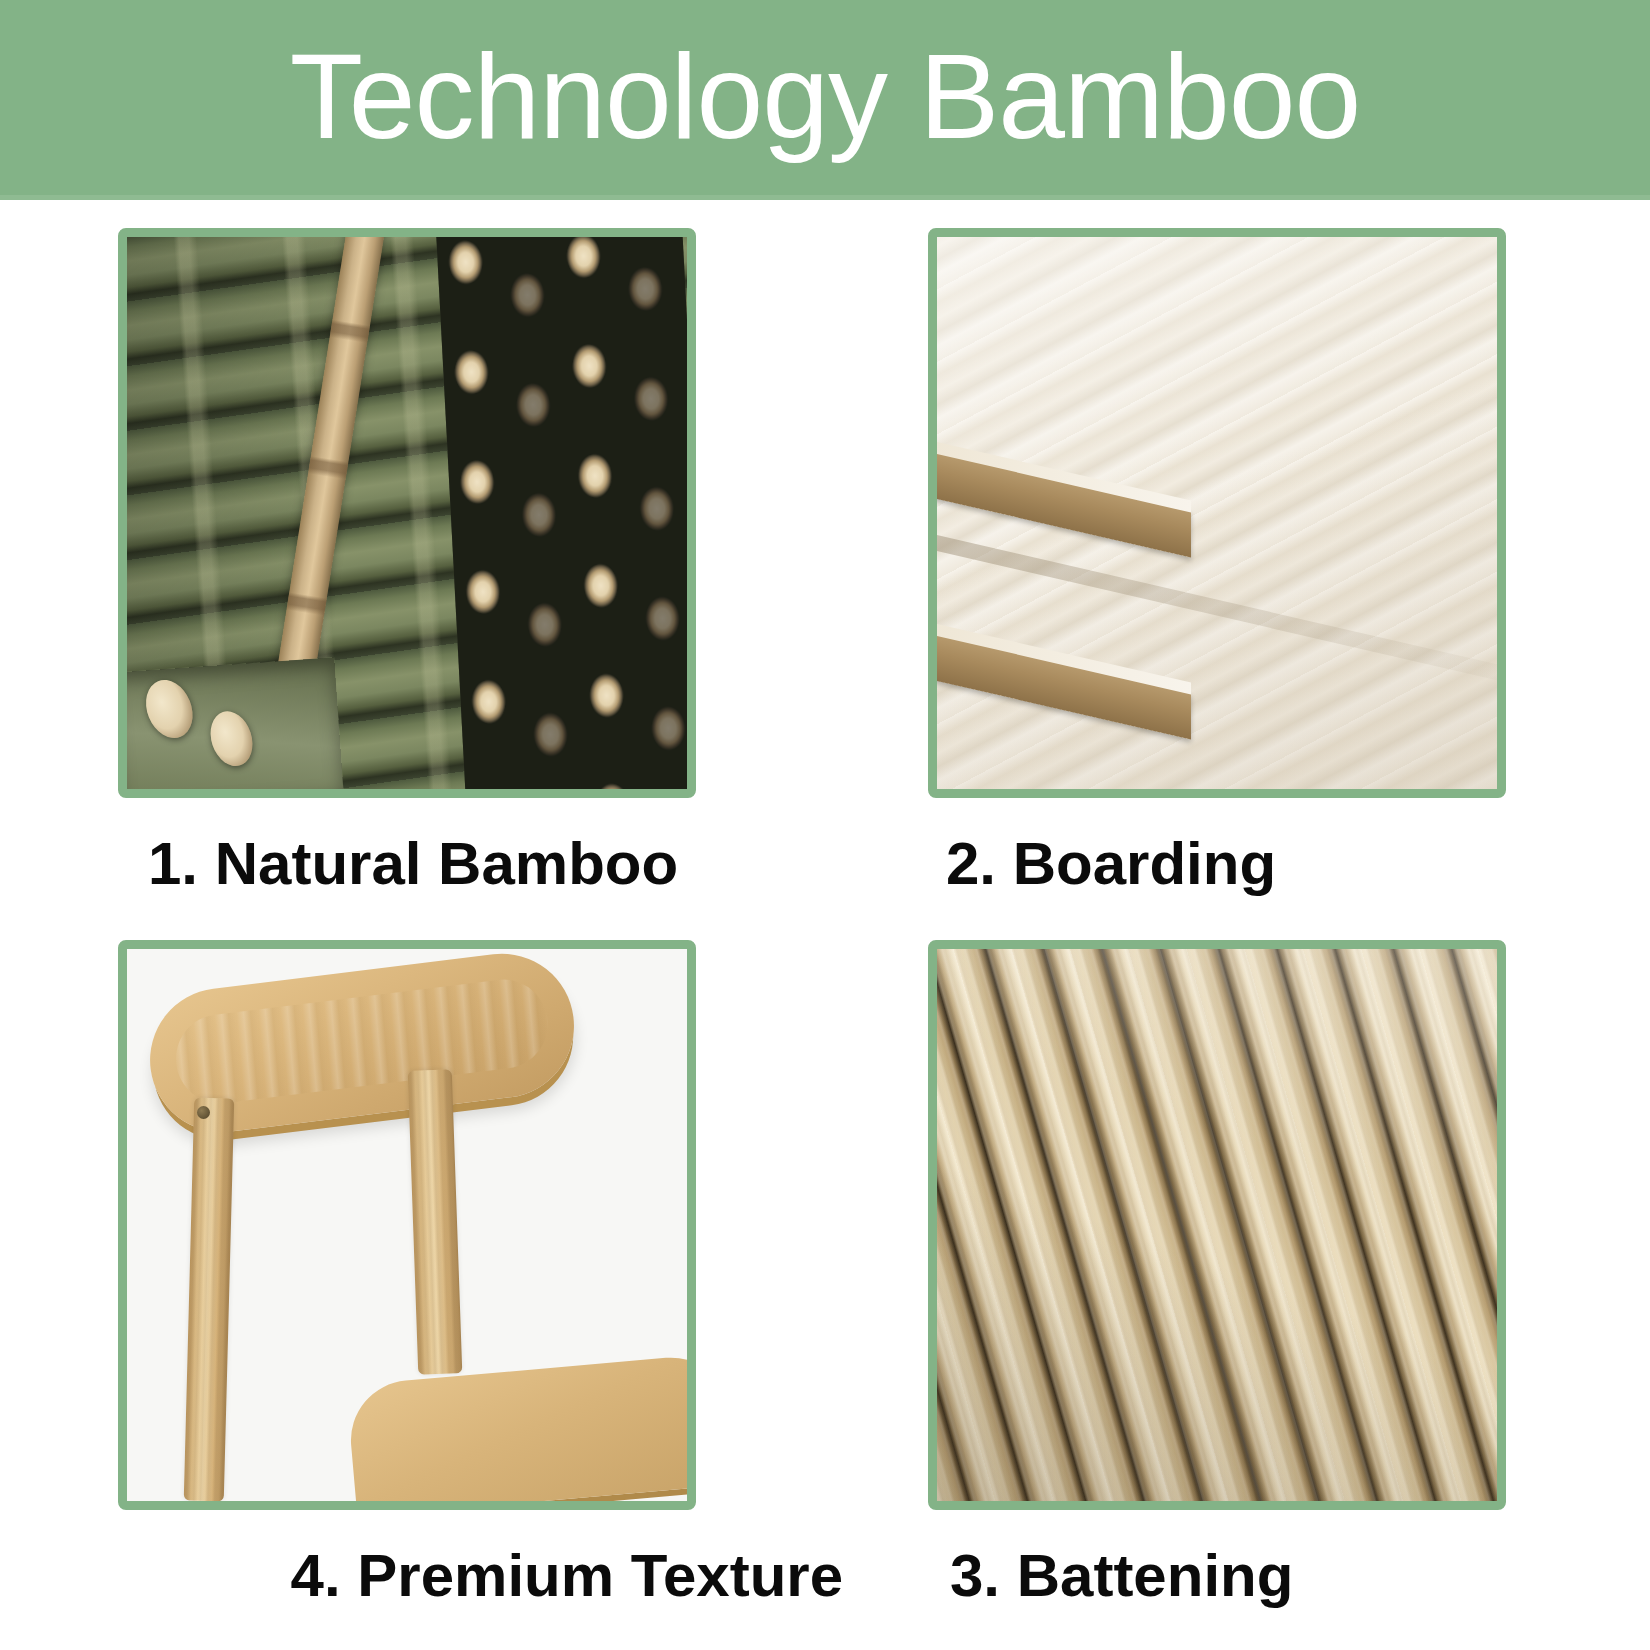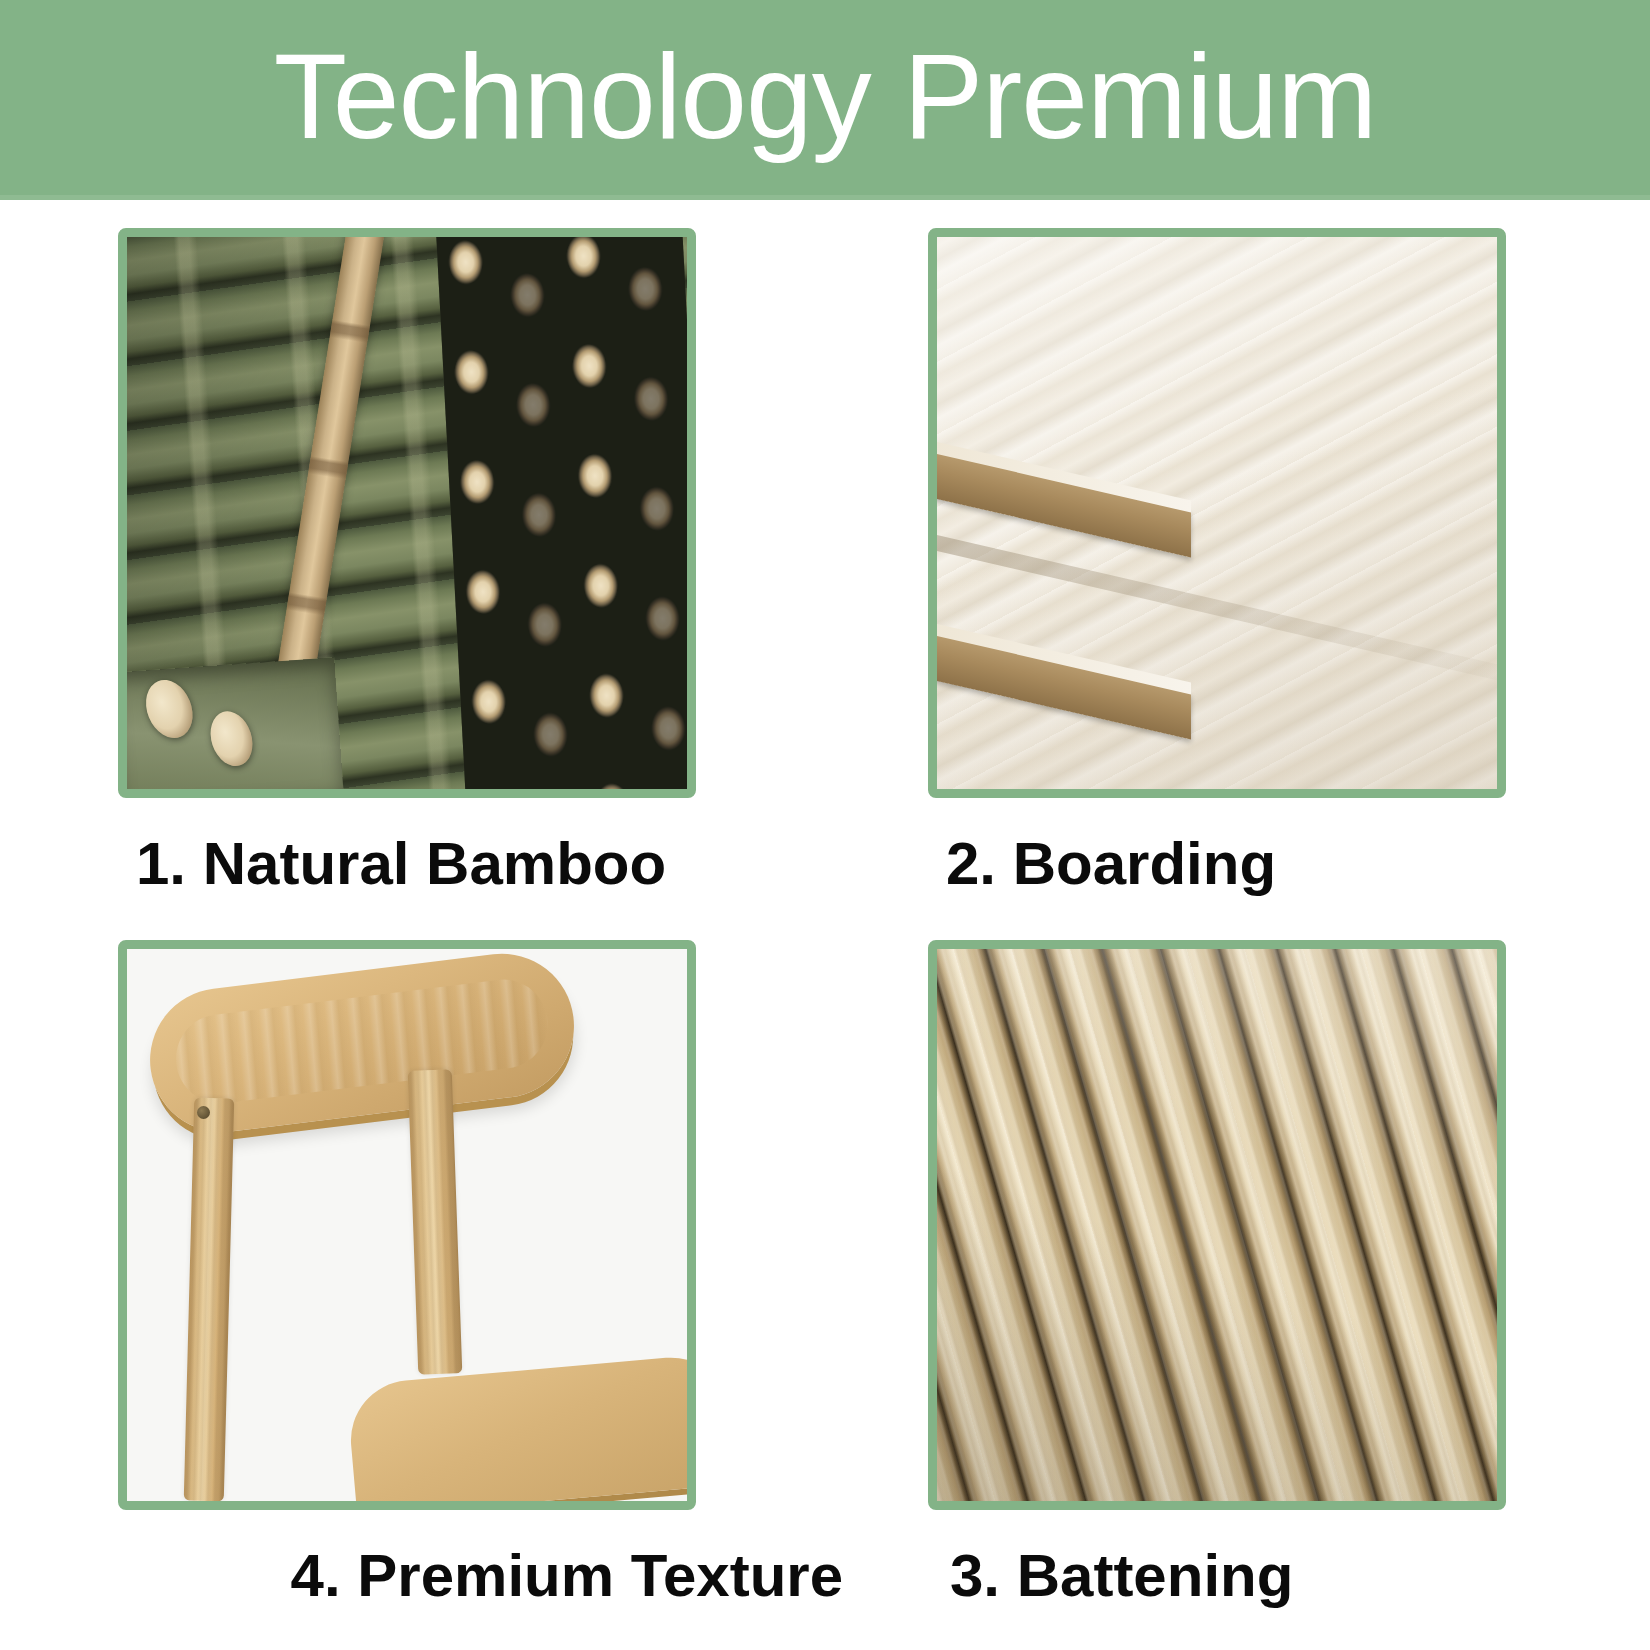--- a/index.html
+++ b/index.html
@@ -85,21 +85,21 @@
 
   .caption {
     margin-top: 36px;
     font-size: 60px;
     font-weight: 700;
     color: #0b0b0b;
     line-height: 1;
     white-space: nowrap;
     font-family: "Liberation Sans", sans-serif;
   }
-  .caption-1 { margin-left: 18px; }
+  .caption-1 { margin-left: 30px; }
   .caption-2 { margin-left: 18px; }
   .caption-3 { margin-left: 22px; }
   .caption-4 { margin-left: 22px; }
 
   
   .bamboo-stack {
     background:
       linear-gradient(100deg, rgba(0,0,0,.18) 0%, rgba(0,0,0,0) 40%),
       repeating-linear-gradient(
         172deg,
@@ -389,21 +389,21 @@
     left: 0; top: 0; right: 0; bottom: 0;
     background:
       linear-gradient(200deg, rgba(255,255,255,.30) 0%, rgba(255,255,255,0) 38%),
       linear-gradient(20deg, rgba(70,55,35,.22) 0%, rgba(70,55,35,0) 45%);
   }
 </style>
 </head>
 <body>
 
 <div class="header-banner">
-  <h1 class="header-title">Technology Premium</h1>
+  <h1 class="header-title">Technology Bamboo</h1>
 </div>
 
 <div class="grid">
 
   <div class="cell cell-1">
     <div class="frame">
       <div class="photo bamboo-stack">
         <div class="cut-ends"></div>
         <div class="diag-pole"></div>
         <div class="loose-poles"></div>

